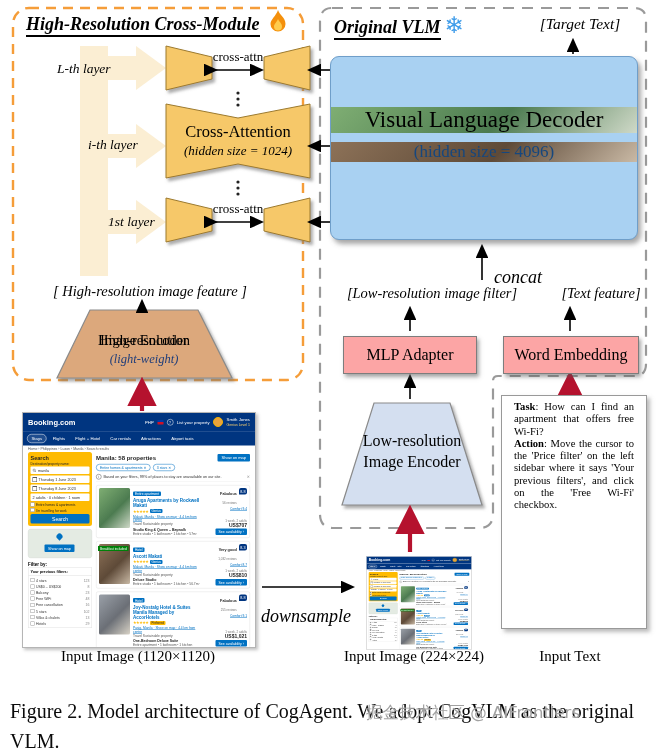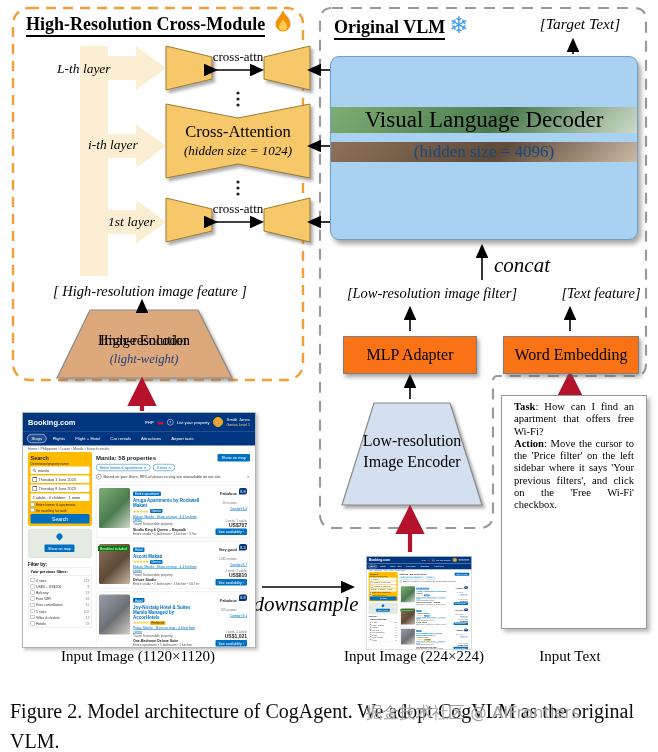--- a/index.html
+++ b/index.html
@@ -1,37 +1,37 @@
 <!DOCTYPE html>
 <html><head>
 <meta charset="utf-8">
 <style>
   html,body{margin:0;padding:0;background:#fff;}
   #canvas{position:relative;width:658px;height:752px;background:#fff;overflow:hidden;
           font-family:"Liberation Serif","DejaVu Serif",serif;color:#000;}
   .abs{position:absolute;}
 
   
-  .module-title{font-weight:bold;font-size:18px;border-bottom:2px solid #000;padding-bottom:1px;white-space:nowrap;}
+  .module-title{font-weight:bold;font-style:italic;font-size:18px;border-bottom:2px solid #000;padding-bottom:1px;white-space:nowrap;}
   .layer-label{font-style:italic;font-size:13.5px;white-space:nowrap;}
   .ctr{text-align:center;transform:translateX(-50%);white-space:nowrap;}
   .feat{font-style:italic;font-size:14.5px;}
   .crossattn-lbl{font-size:13px;}
   .ca-title{font-size:16.5px;}
   .ca-sub{font-size:13px;font-style:italic;}
-  .box{position:absolute;border:1px solid #7d7d7d;background:#f97316;box-shadow:2px 3px 4px rgba(90,90,90,.55);
+  .box{position:absolute;border:1px solid #7d7d7d;background:#fca5a5;box-shadow:2px 3px 4px rgba(90,90,90,.55);
        display:flex;align-items:center;justify-content:center;font-size:16px;}
   .decoder{position:absolute;left:330px;top:56px;width:306px;height:182px;background:#a9d1f2;border:1px solid #6f9ec9;
            border-radius:9px;box-shadow:3px 4px 5px rgba(80,80,80,.5);text-align:center;}
   .decoder .t1{font-size:23px;margin-top:50px;}
   .decoder .t2{font-size:17px;color:#16477e;margin-top:9px;}
   .enc-line{font-size:14.5px;}
   .enc-sub{font-size:12.5px;font-style:italic;color:#1f3d7a;}
   .lr-line{font-size:16px;}
-  .concat{font-style:italic;font-size:21px;}
+  .concat{font-style:italic;font-size:18px;margin-top:14px;}
   .snow{font-size:23px;color:#3d9be9;font-family:"DejaVu Sans",sans-serif;}
 
   
   .taskbox{position:absolute;left:501px;top:395px;width:146px;height:234px;background:#fff;border:1.5px solid #999;
            box-shadow:3px 3px 4px rgba(120,120,120,.5);padding:5px 12px;box-sizing:border-box;}
   .taskbox p{margin:0;font-size:10.6px;line-height:12.3px;text-align:justify;}
   .bottom-label{font-size:15px;}
   .caption{font-size:20px;line-height:1.5;color:#0b0b0b;}
   .watermark{font-size:16.5px;color:rgba(145,145,145,.85);white-space:nowrap;text-shadow:0 0 1px #fff;
              font-family:"DejaVu Sans",sans-serif;}

